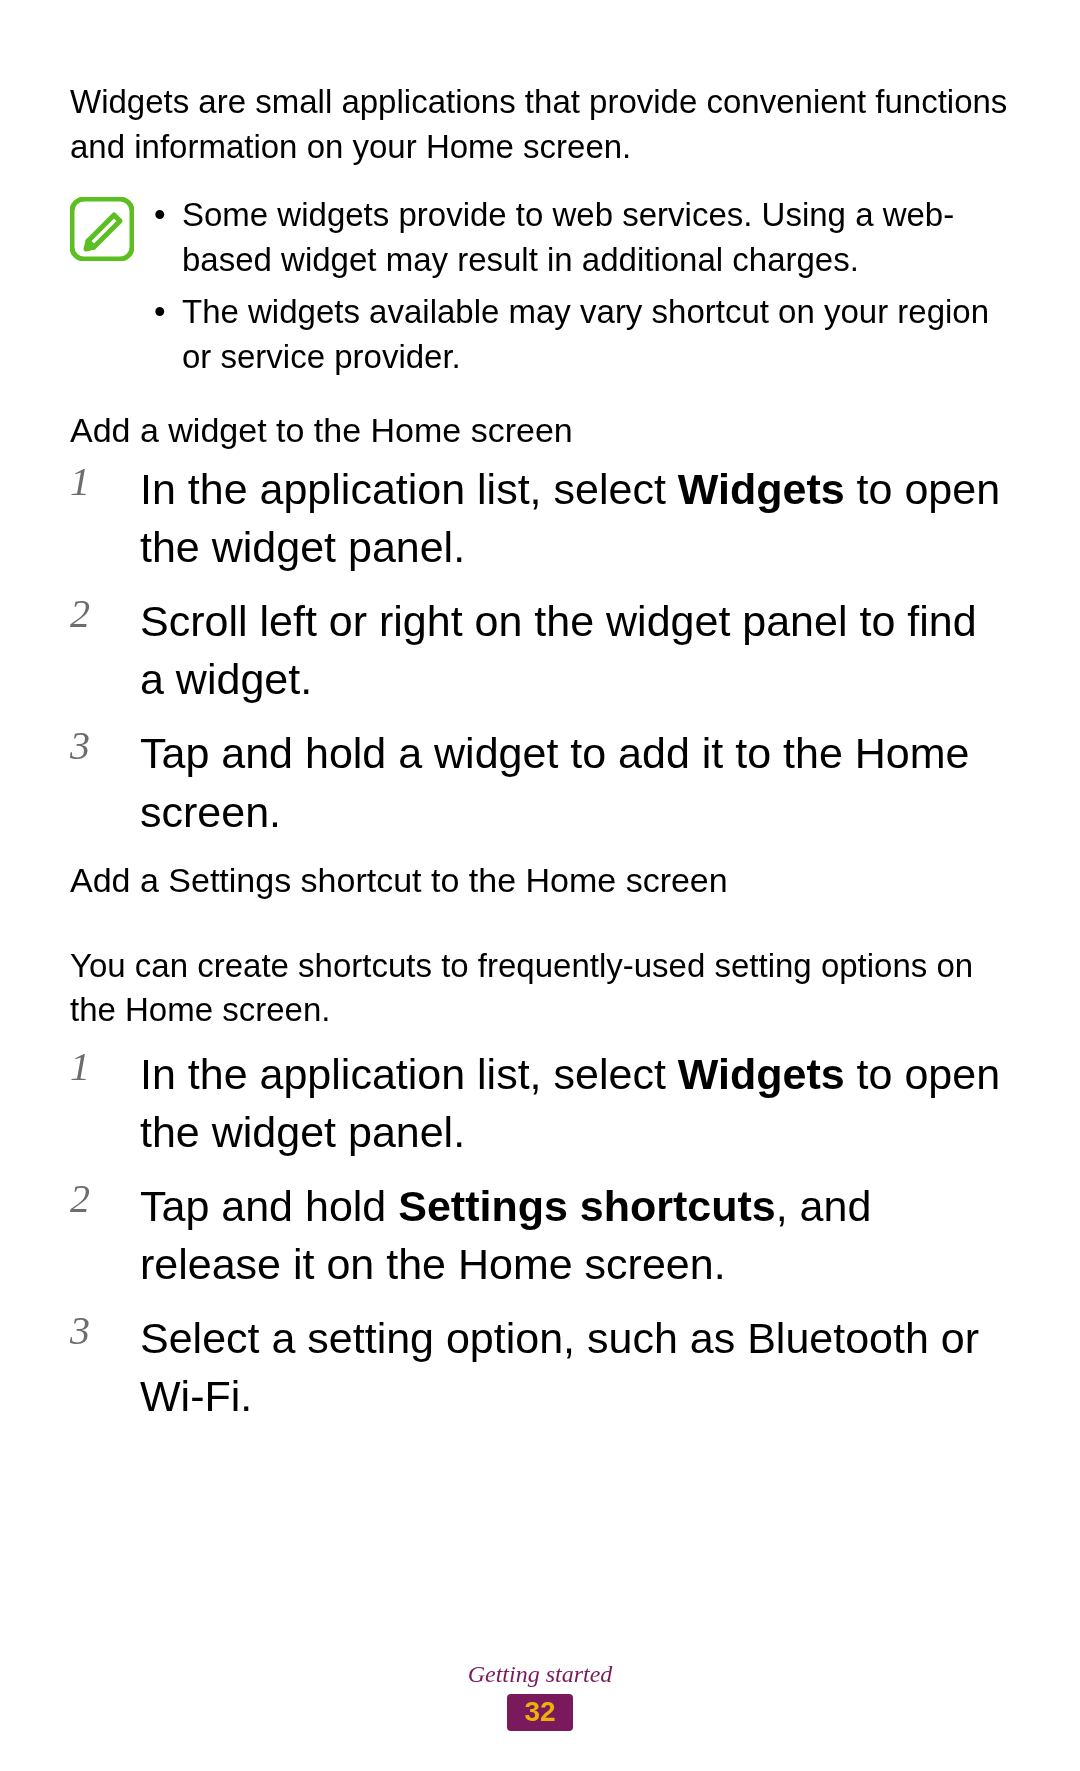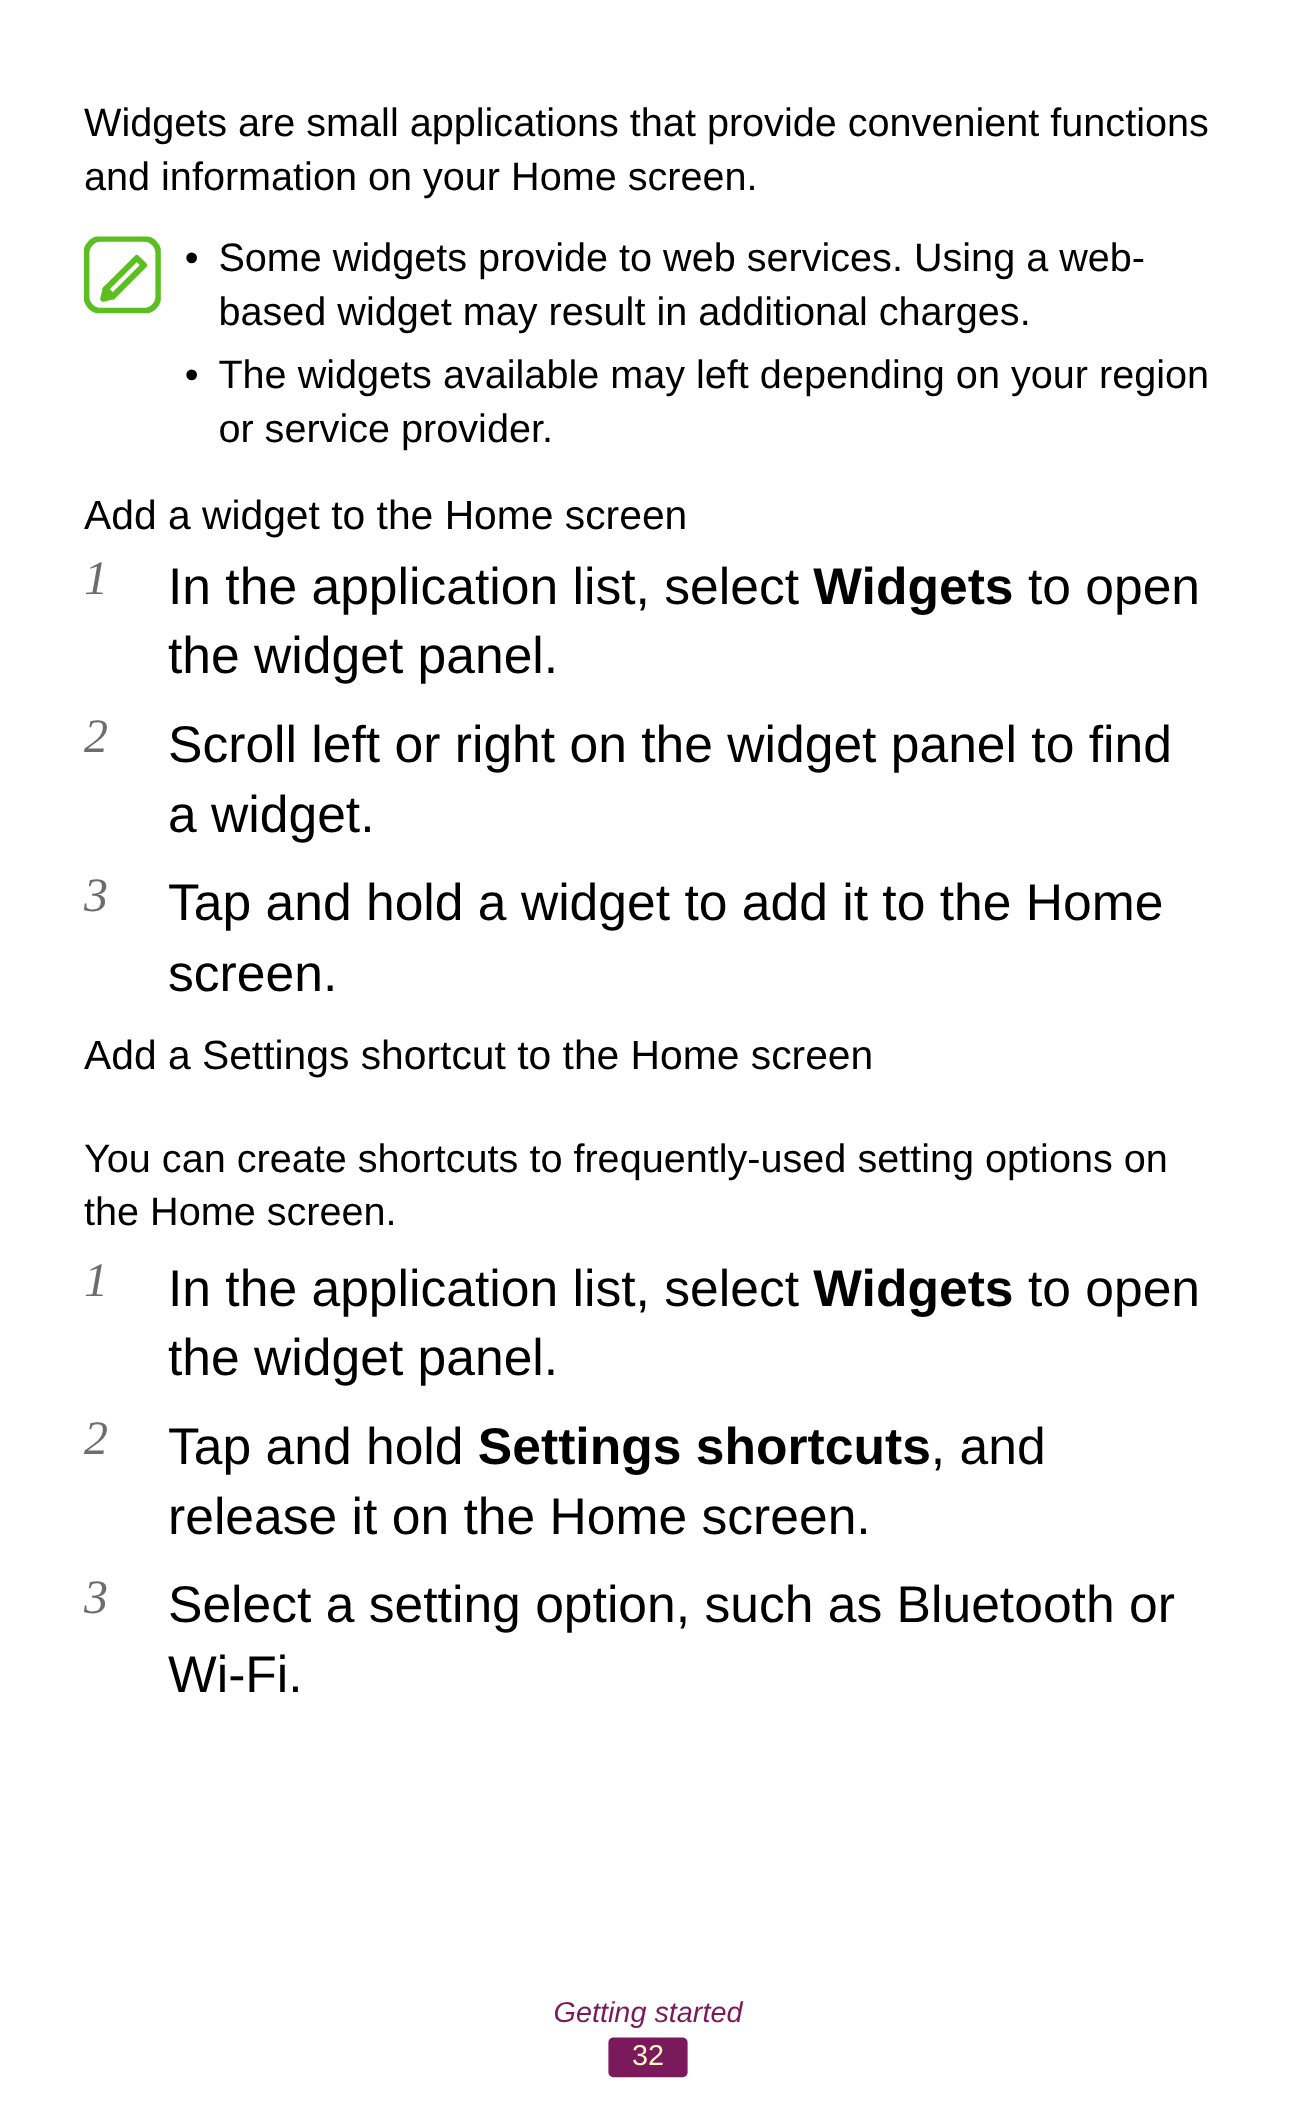--- a/index.html
+++ b/index.html
@@ -95,34 +95,34 @@
   }
   .b { font-weight: 700; }
   .footer {
     position: absolute;
     bottom: 40px;
     left: 0;
     width: 100%;
     text-align: center;
   }
   .footer-label {
-    font-family: Liberation Sans, sans-serif;
+    font-family: Liberation Serif, serif;
     font-style: italic;
     font-size: 24px;
     color: #7a1a5c;
     margin-bottom: 6px;
   }
   .page-badge {
     display: inline-block;
     min-width: 46px;
     padding: 2px 10px 3px 10px;
     background: #7a1a5c;
-    color: #fef9c3;
-    font-size: 24px;
-    font-weight: 400;
+    color: #eab308;
+    font-size: 28px;
+    font-weight: 700;
     border-radius: 4px;
   }
 </style>
 </head>
 <body>
 
 <div class="page">
 
 
   <div class="intro">Widgets are small applications that provide convenient functions and information on your Home screen.</div>
@@ -130,21 +130,21 @@
   <div class="note-block">
     <div class="note-icon">
       <svg viewBox="0 0 64 64" width="64" height="64">
         <rect x="2" y="2" width="60" height="60" rx="12" ry="12" fill="none" stroke="#5bbf21" stroke-width="5"></rect>
         <path d="M18 44 L44 18 L50 24 L24 50 L16 52 Z" fill="none" stroke="#5bbf21" stroke-width="5" stroke-linejoin="round" stroke-linecap="round"></path>
         <path d="M18 44 L24 50" fill="none" stroke="#5bbf21" stroke-width="5" stroke-linecap="round"></path>
       </svg>
     </div>
     <div class="note-list">
       <div class="note-item">Some widgets provide to web services. Using a web-based widget may result in additional charges.</div>
-      <div class="note-item">The widgets available may left depending on your region or service provider.</div>
+      <div class="note-item">The widgets available may vary shortcut on your region or service provider.</div>
     </div>
   </div>
 
   <div class="subheading">Add a widget to the Home screen</div>
 
   <div class="step">
     <div class="step-num">1</div>
     <div class="step-text">
       <span>In the application list, select </span><span class="b">Widgets</span><span> to open the widget panel.</span>
     </div>

